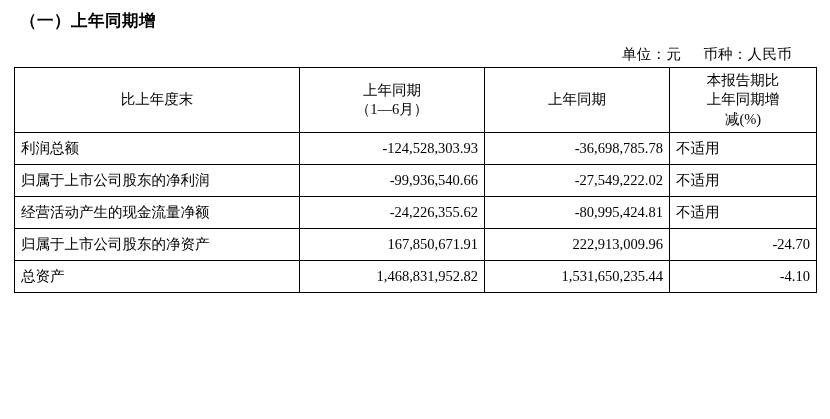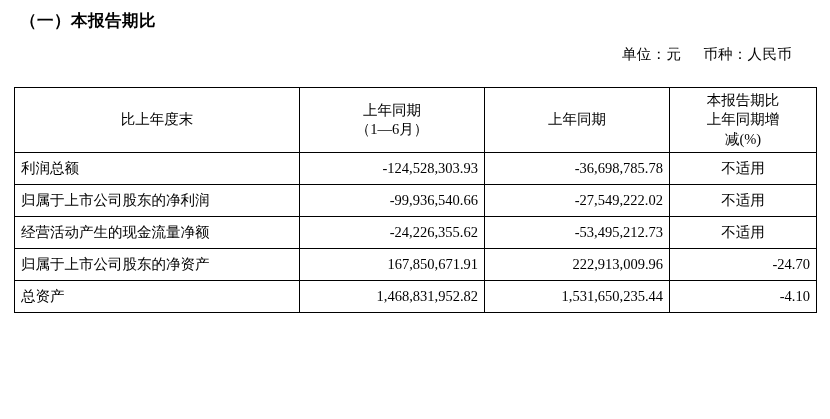--- a/index.html
+++ b/index.html
@@ -24,21 +24,21 @@
   .section-title {
     font-size: 16.5px;
     font-weight: bold;
     letter-spacing: 0.5px;
     margin: 2px 0 0 6px;
     white-space: nowrap;
   }
   .unit-line {
     text-align: right;
     font-size: 14.5px;
-    margin: 13px 24px 23px 0;
+    margin: 13px 24px 3px 0;
     white-space: nowrap;
     letter-spacing: 0.3px;
   }
   .unit-line .gap {
     display: inline-block;
     width: 22px;
   }
   table.fin {
     border-collapse: collapse;
     width: 802px;
@@ -72,37 +72,37 @@
   }
   .num {
     text-align: right;
     padding-right: 16px;
   }
   .chg {
     text-align: right;
     padding-right: 14px;
   }
   .chg.na {
-    text-align: center;
+    text-align: left;
     padding-right: 6px;
   }
   .two-line-label {
     height: 45px;
   }
   .mid-hdr {
     text-align: center;
     height: 62px;
   }
 </style>
 </head>
 <body>
 
 <div class="page">
 
-  <div class="section-title">（一）本报告期比</div>
+  <div class="section-title">（一）上年同期增</div>
 
   <div class="unit-line">
     <span>单位：元</span><span class="gap"></span><span>币种：人民币</span>
   </div>
 
   <table class="fin">
     <colgroup>
       <col class="col-label">
       <col class="col-cur">
       <col class="col-prev">
@@ -135,21 +135,21 @@
         <td class="row-label">归属于上市公司股东的净利润</td>
         <td class="num">-99,936,540.66</td>
         <td class="num">-27,549,222.02</td>
         <td class="chg na">不适用</td>
       </tr>
 
 
       <tr>
         <td class="row-label">经营活动产生的现金流量净额</td>
         <td class="num">-24,226,355.62</td>
-        <td class="num">-53,495,212.73</td>
+        <td class="num">-80,995,424.81</td>
         <td class="chg na">不适用</td>
       </tr>
 
 
       <tr>
         <td class="row-label">归属于上市公司股东的净资产</td>
         <td class="num">167,850,671.91</td>
         <td class="num">222,913,009.96</td>
         <td class="chg">-24.70</td>
       </tr>

